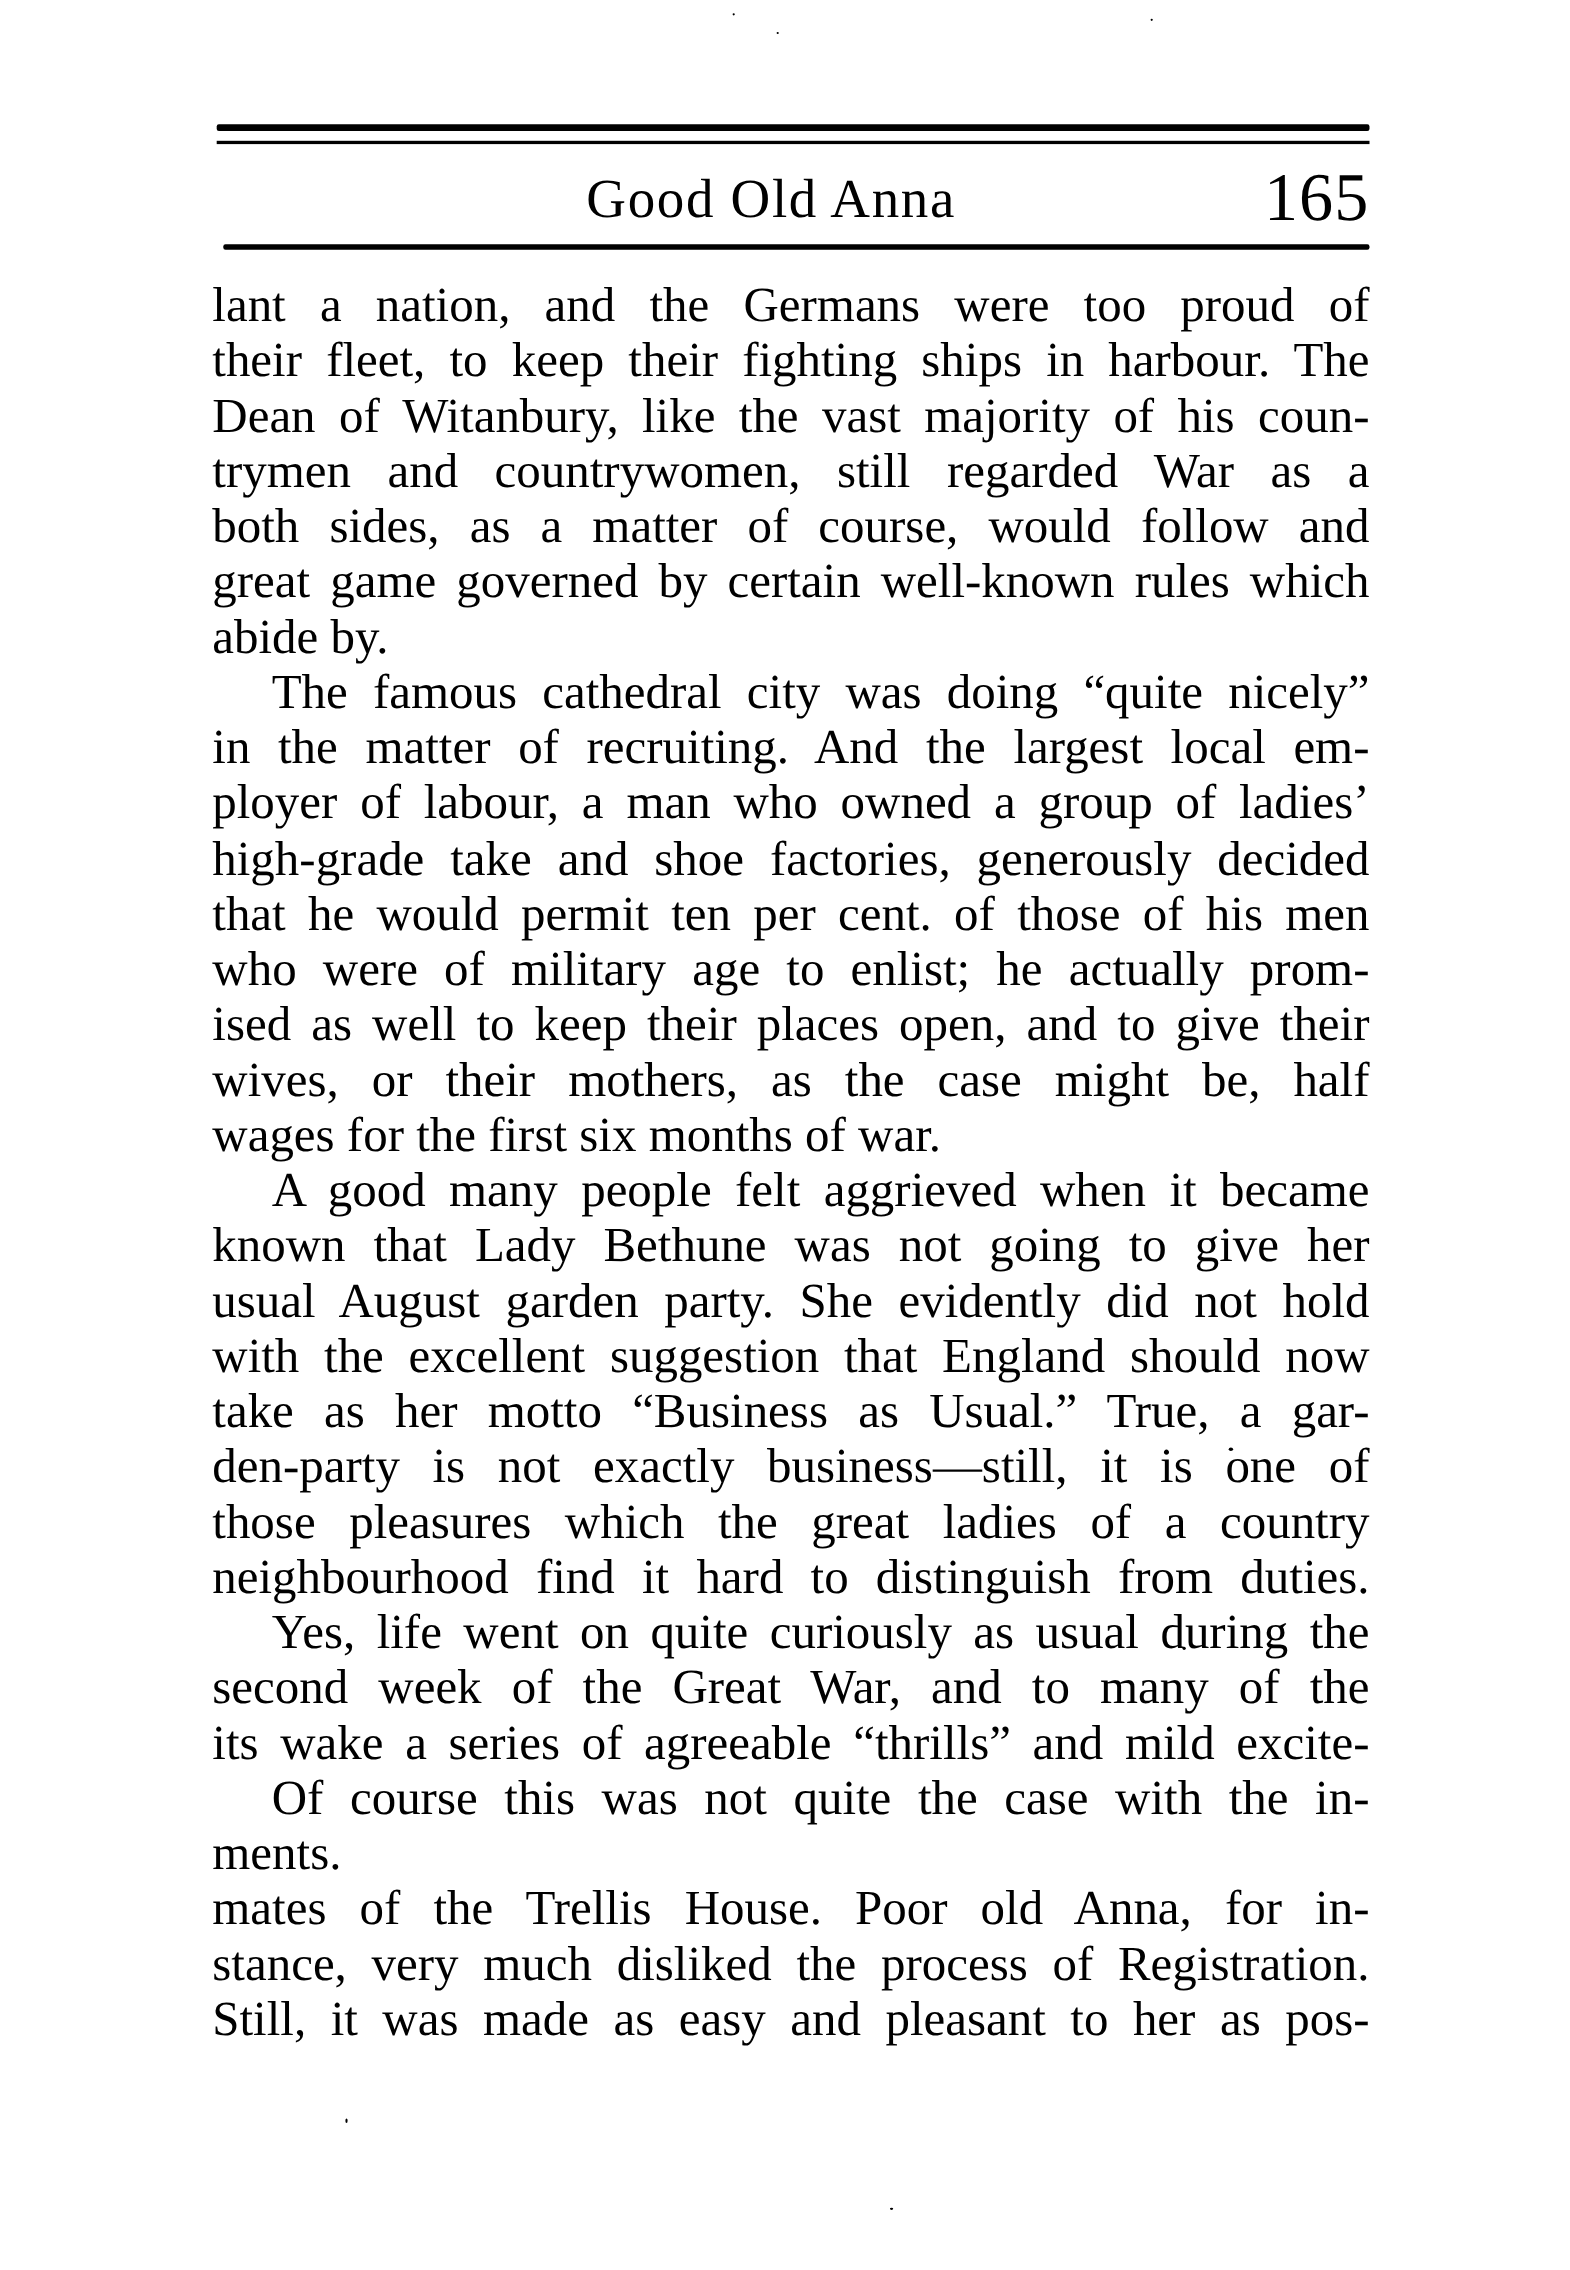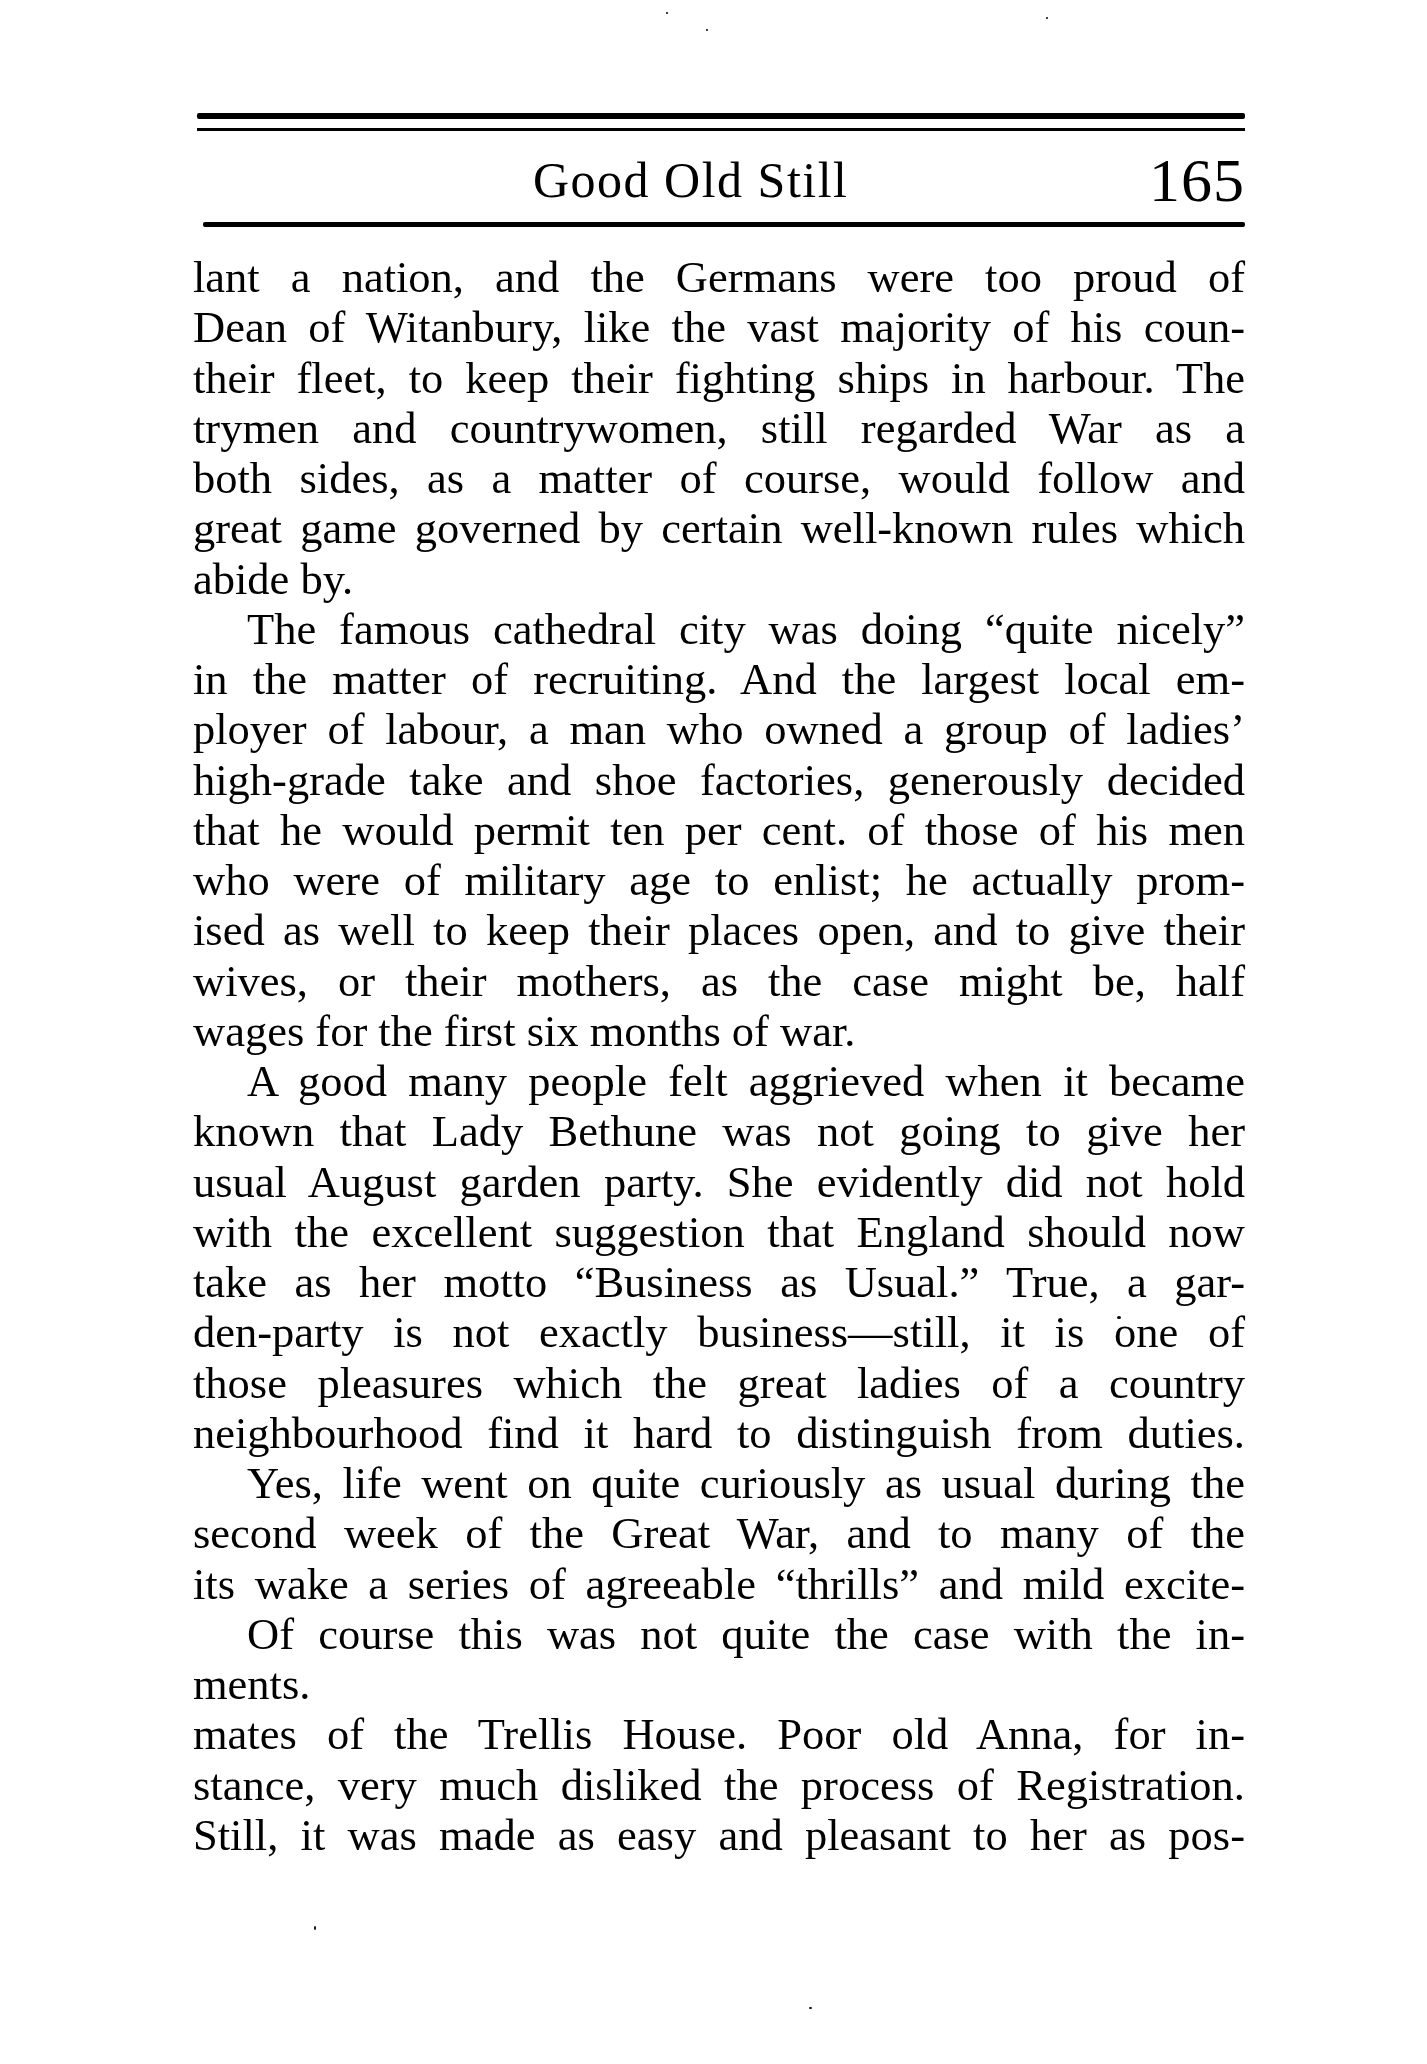--- a/index.html
+++ b/index.html
@@ -87,35 +87,35 @@
 </style>
 </head>
 <body>
 
 <div>
 
   <div class="rule" id="rule-top-thick"></div>
   <div class="rule" id="rule-top-thin"></div>
 
   <div class="running-head">
-    <span class="running-title">Good Old Still</span>
+    <span class="running-title">Good Old Anna</span>
     <span class="page-number">165</span>
   </div>
 
   <div class="rule" id="rule-bottom"></div>
 
   <div class="text-block" id="text-block">
     <div class="line">
         <span class="t">lant a nation, and the Germans were too proud of</span>
       </div>
     <div class="line">
+        <span class="t">their fleet, to keep their fighting ships in harbour.  The</span>
+      </div>
+    <div class="line">
         <span class="t">Dean of Witanbury, like the vast majority of his coun-</span>
-      </div>
-    <div class="line">
-        <span class="t">their fleet, to keep their fighting ships in harbour.  The</span>
       </div>
     <div class="line">
         <span class="t">trymen and countrywomen, still regarded War as a</span>
       </div>
     <div class="line">
         <span class="t">both sides, as a matter of course, would follow and</span>
       </div>
     <div class="line">
         <span class="t">great game governed by certain well-known rules which</span>
       </div>

